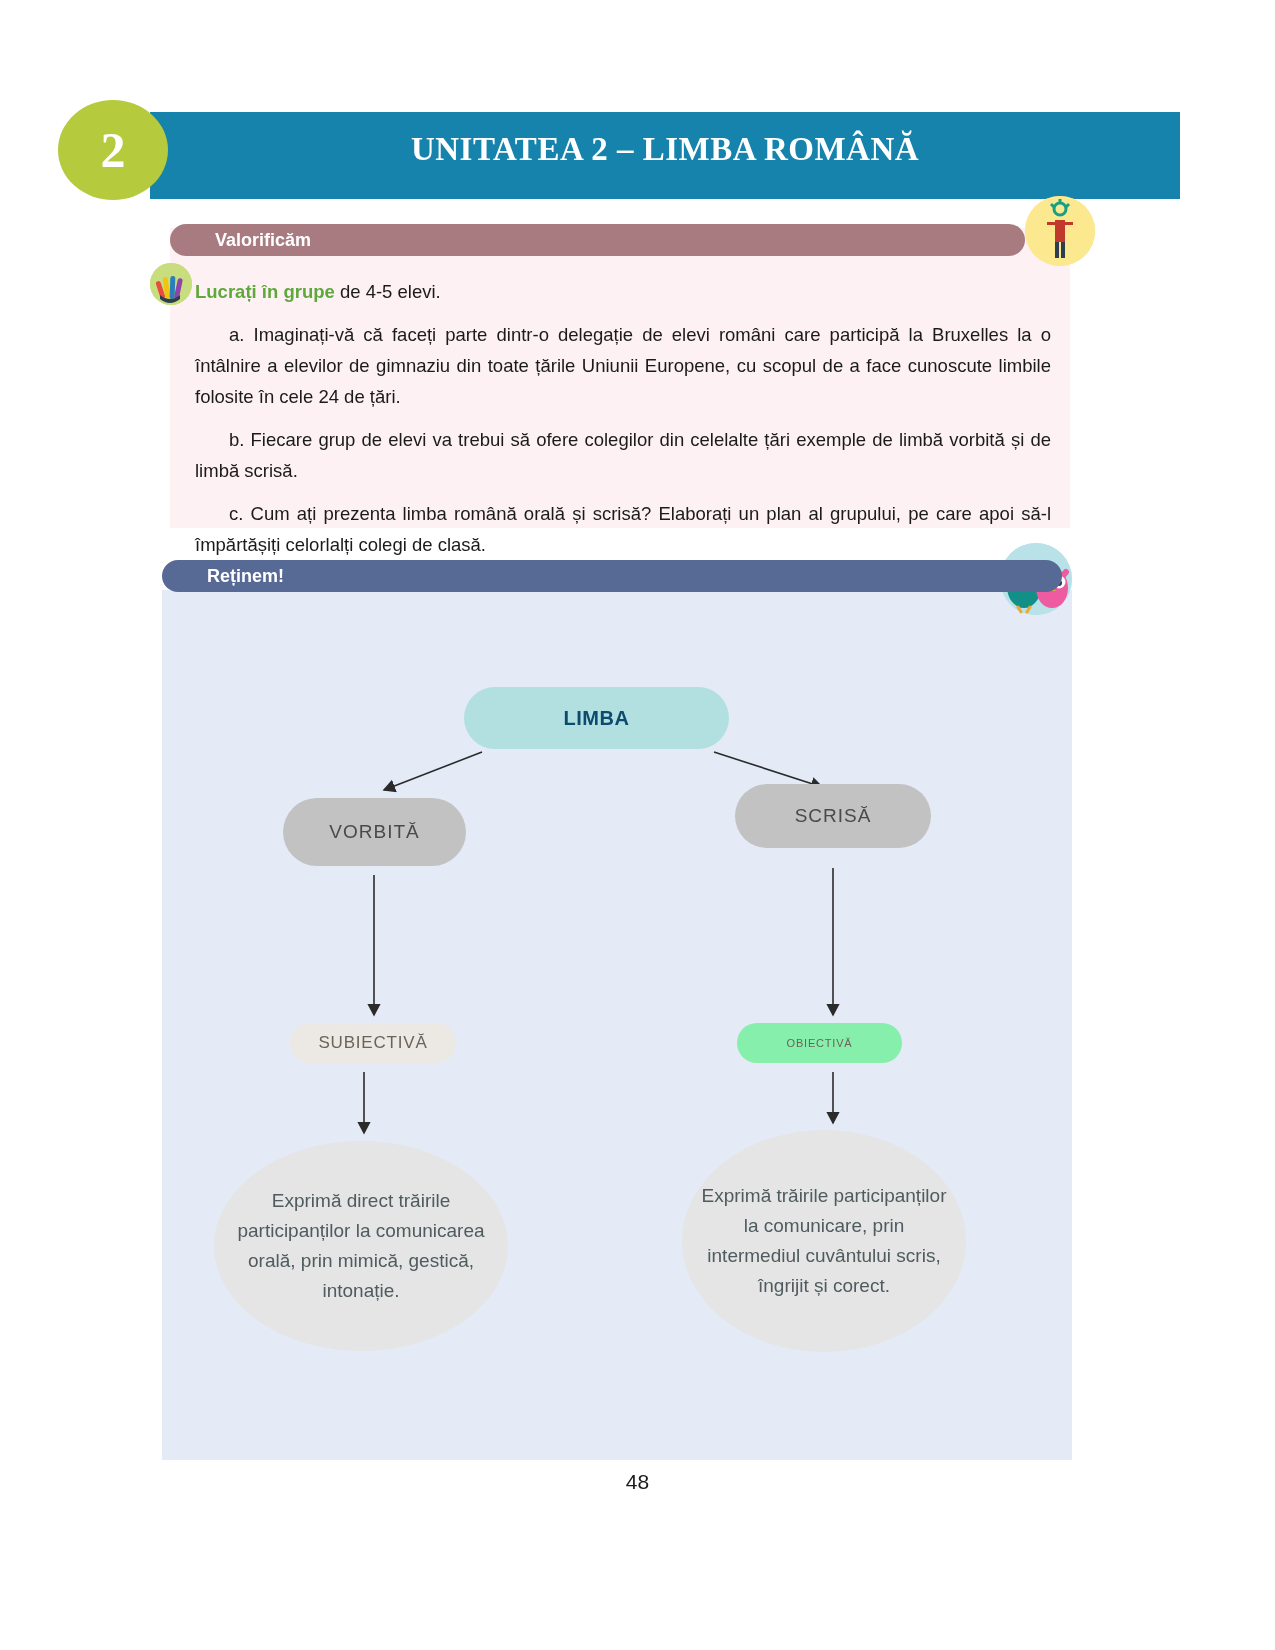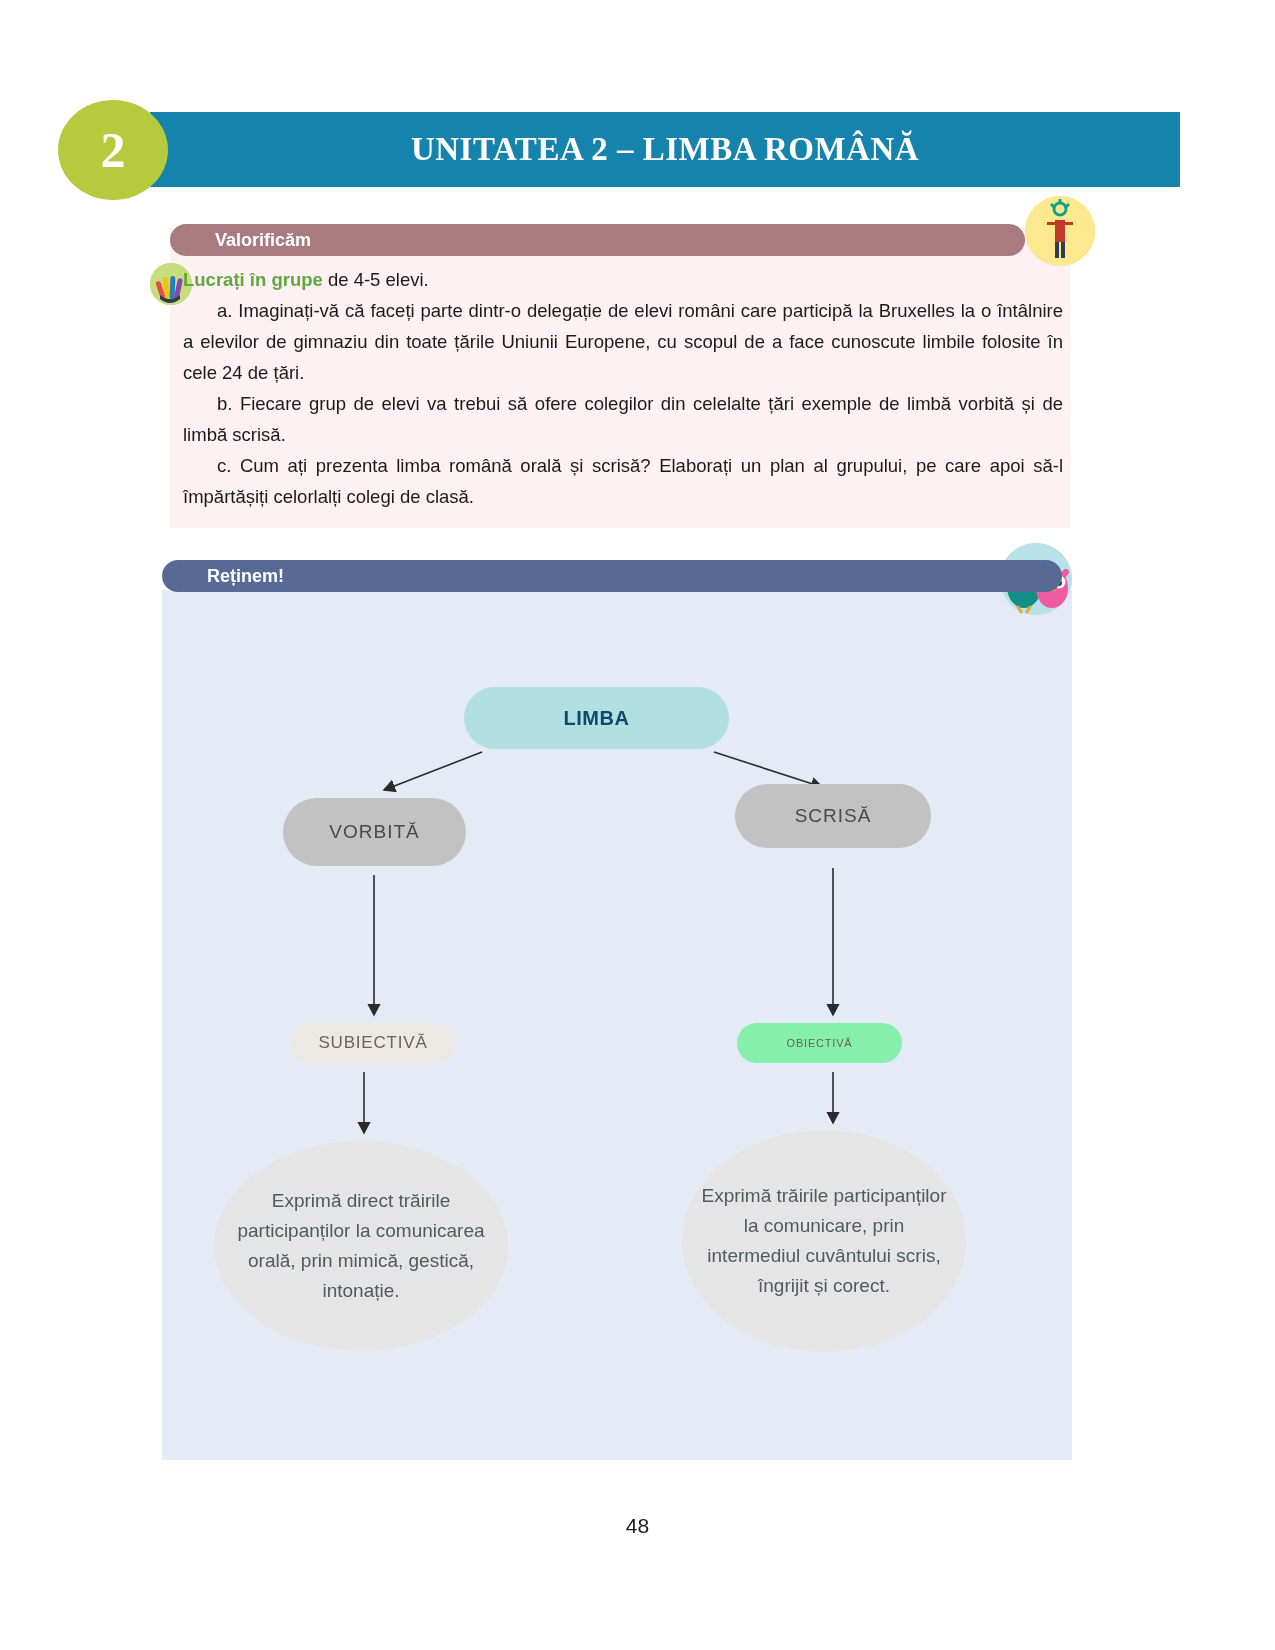--- a/index.html
+++ b/index.html
@@ -7,21 +7,21 @@
     width:1275px;height:1650px;
     background:#ffffff;
     font-family:"Liberation Sans", sans-serif;
     position:relative;
     overflow:hidden;
   }
   .page{position:absolute;left:0;top:0;width:1275px;height:1650px;}
 
   
   .unit-bar{
-    position:absolute;left:150px;top:112px;width:1030px;height:75px;
+    position:absolute;left:150px;top:112px;width:1030px;height:87px;
     background:#1683ad;
   }
   .unit-bar-title{
     position:absolute;left:0;top:0;width:1030px;height:75px;
     display:flex;align-items:center;justify-content:center;
     color:#ffffff;font-weight:bold;font-size:33px;letter-spacing:.5px;
     font-family:"Liberation Serif", serif;
   }
   .unit-badge{
     position:absolute;left:58px;top:100px;width:110px;height:100px;
@@ -48,21 +48,21 @@
   }
   .valorif-icon{
     position:absolute;left:1025px;top:196px;width:70px;height:70px;
     background:#fbe88f;border-radius:50%;z-index:1;
   }
   .valorif-text{
     position:absolute;left:183px;top:264px;width:880px;
     font-size:18.5px;line-height:31px;color:#1b1b1b;
     text-align:justify;
   }
-  .valorif-text p{margin:0;}
+  .valorif-text p{margin:12px;}
   .valorif-text .ind{text-indent:34px;}
   .green-bold{color:#5fa83c;font-weight:bold;}
 
   .hand-icon{
     position:absolute;left:150px;top:263px;width:42px;height:42px;
     background:#c7dd7e;border-radius:50%;
   }
 
   
   .ribbon-retinem{
@@ -115,21 +115,21 @@
     color:#4f5b5e;font-size:19px;line-height:30px;text-align:center;
     box-sizing:border-box;padding:0 18px;
   }
   .ell-left{left:52px;top:551px;width:294px;height:210px;}
   .ell-right{left:520px;top:540px;width:284px;height:222px;}
 
   .arrows{position:absolute;left:0;top:0;width:910px;height:870px;}
 
   .page-number{
     position:absolute;left:0;top:1470px;width:1275px;text-align:center;
-    font-size:21px;color:#1b1b1b;margin-top:44px;
+    font-size:21px;color:#1b1b1b;
   }
 </style>
 </head>
 <body>
 
 <div class="page">
 
   <div class="unit-bar">
     <div class="unit-bar-title">UNITATEA 2 – LIMBA ROMÂNĂ</div>
   </div>

